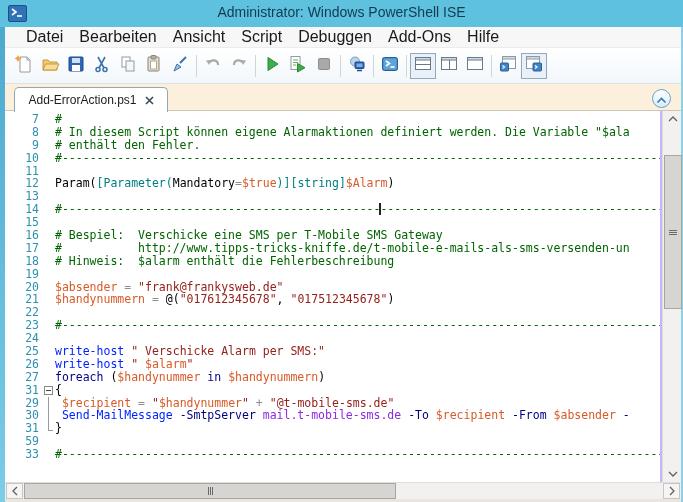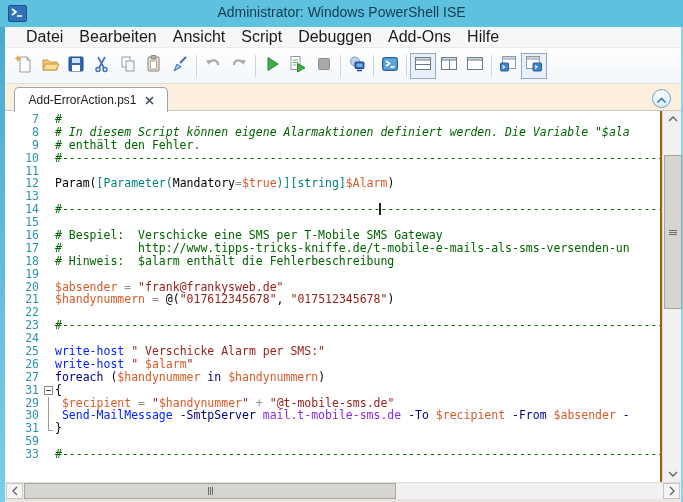--- a/index.html
+++ b/index.html
@@ -1,16 +1,16 @@
 <!DOCTYPE html>
 <html><head>
 <meta charset="utf-8">
 <style>
   html,body{margin:0;padding:0;background:#9db8c8;}
-  .window{position:relative;width:683px;height:502px;overflow:hidden;background:#a16207;
+  .window{position:relative;width:683px;height:502px;overflow:hidden;background:#c4b5fd;
           font-family:"Liberation Sans",sans-serif;}
   
   .titlebar{position:absolute;left:0;top:0;width:683px;height:27px;background:#5ec2de;}
   .titlebar .appicon{position:absolute;left:8px;top:5px;width:17px;height:15px;border-radius:2px;
           background:#2f72b8;border:1px solid #1d4f86;}
   .titlebar .appicon svg{position:absolute;left:1px;top:1px;}
   .title-text{position:absolute;left:0;top:4px;width:100%;text-align:center;font-size:14px;color:#123a52;}
   .border-left{position:absolute;left:0;top:27px;width:5px;height:475px;
           background:linear-gradient(180deg,#4caacf,#7bcde8);}
   .border-right{position:absolute;right:0;top:27px;width:2px;height:475px;background:#8fd0e6;}
@@ -243,21 +243,21 @@
     <div class="collapse-btn">
       <span><svg width="11" height="7" viewBox="0 0 11 7">
             <path d="M1.5 5.5L5.5 1.5 9.5 5.5" stroke="#3a78b0" stroke-width="1.6" fill="none"></path>
           </svg></span>
     </div>
   </div>
 
   <div class="editor">
     <div>
         <div class="row"><span class="ln">7</span><span class="fold"></span><span class="code"><span style="color: rgb(0, 100, 0);">#</span></span></div>
-        <div class="row"><span class="ln">8</span><span class="fold"></span><span class="code"><span style="color: rgb(0, 100, 0); font-style: italic;"># In diesem Script können eigene Alarmaktionen definiert werden. Die Variable "$ala</span></span></div>
+        <div class="row"><span class="ln">8</span><span class="fold"></span><span class="code"><span style="color: rgb(0, 100, 0);"># In diesem Script können eigene Alarmaktionen definiert werden. Die Variable "$ala</span></span></div>
         <div class="row"><span class="ln">9</span><span class="fold"></span><span class="code"><span style="color: rgb(0, 100, 0);"># enthält den Fehler.</span></span></div>
         <div class="row"><span class="ln">10</span><span class="fold"></span><span class="code"><span style="color: rgb(0, 100, 0);">#</span><span style="color: rgb(0, 100, 0);">--------------------------------------------------------------------------------------------------------------</span></span></div>
         <div class="row"><span class="ln">11</span><span class="fold"></span><span class="code"></span></div>
         <div class="row"><span class="ln">12</span><span class="fold"></span><span class="code"><span style="color: rgb(0, 0, 0);">Param(</span><span style="color: rgb(0, 128, 128);">[Parameter(</span><span style="color: rgb(0, 0, 0);">Mandatory</span><span style="color: rgb(140, 140, 140);">=</span><span style="color: rgb(216, 90, 40);">$true</span><span style="color: rgb(0, 128, 128);">)]</span><span style="color: rgb(0, 128, 128);">[string]</span><span style="color: rgb(216, 90, 40);">$Alarm</span><span style="color: rgb(0, 0, 0);">)</span></span></div>
         <div class="row"><span class="ln">13</span><span class="fold"></span><span class="code"></span></div>
         <div class="row"><span class="ln">14</span><span class="fold"></span><span class="code"><span style="color: rgb(0, 100, 0);">#</span><span style="color: rgb(0, 100, 0);">----------------------------------------------</span><span class="caret"></span><span style="color: rgb(0, 100, 0);">----------------------------------------------------------------</span></span></div>
         <div class="row"><span class="ln">15</span><span class="fold"></span><span class="code"></span></div>
         <div class="row"><span class="ln">16</span><span class="fold"></span><span class="code"><span style="color: rgb(0, 100, 0);"># Bespiel:  Verschicke eine SMS per T-Mobile SMS Gateway</span></span></div>
         <div class="row"><span class="ln">17</span><span class="fold"></span><span class="code"><span style="color: rgb(0, 100, 0);">#           http://www.tipps-tricks-kniffe.de/t-mobile-e-mails-als-sms-versenden-un</span></span></div>
         <div class="row"><span class="ln">18</span><span class="fold"></span><span class="code"><span style="color: rgb(0, 100, 0);"># Hinweis:  $alarm enthält die Fehlerbeschreibung</span></span></div>

